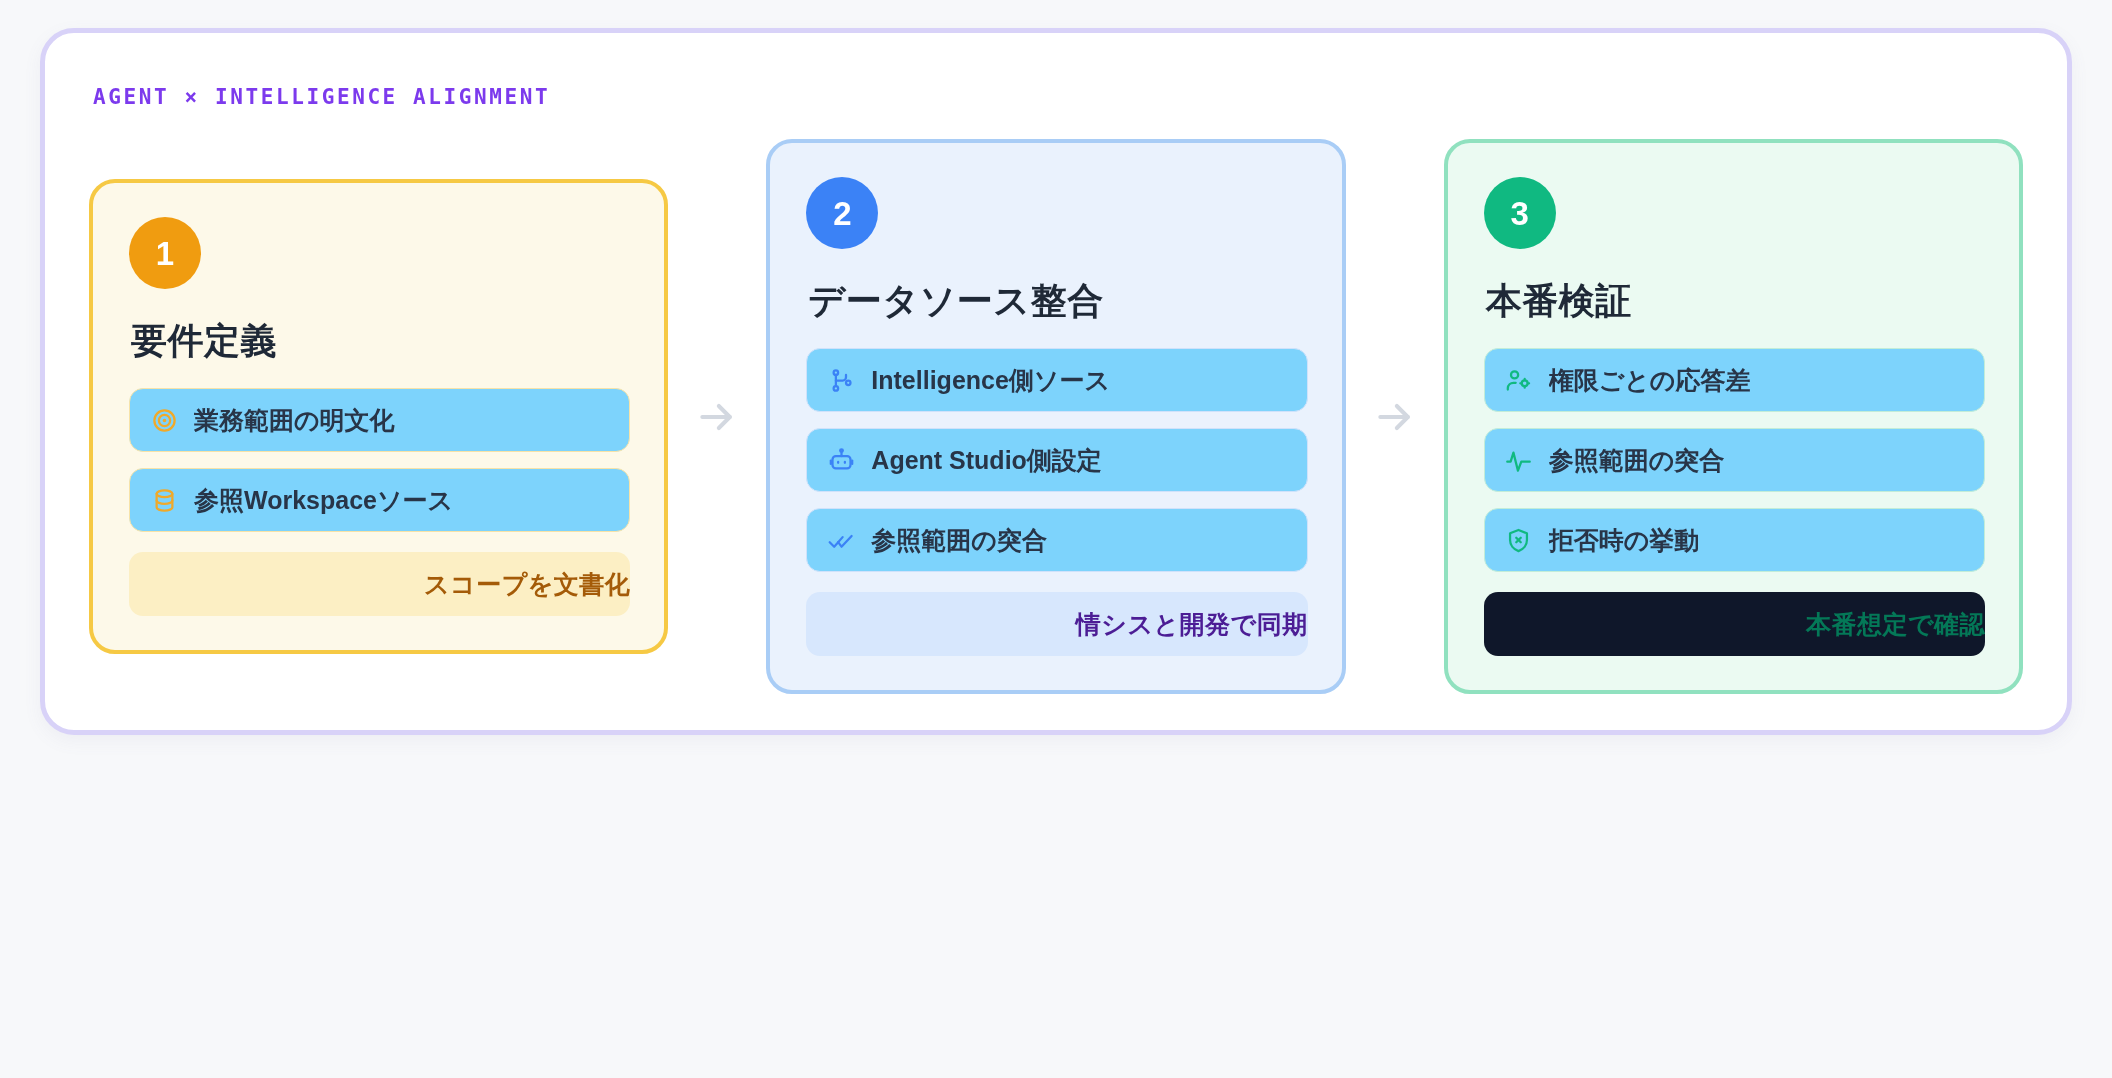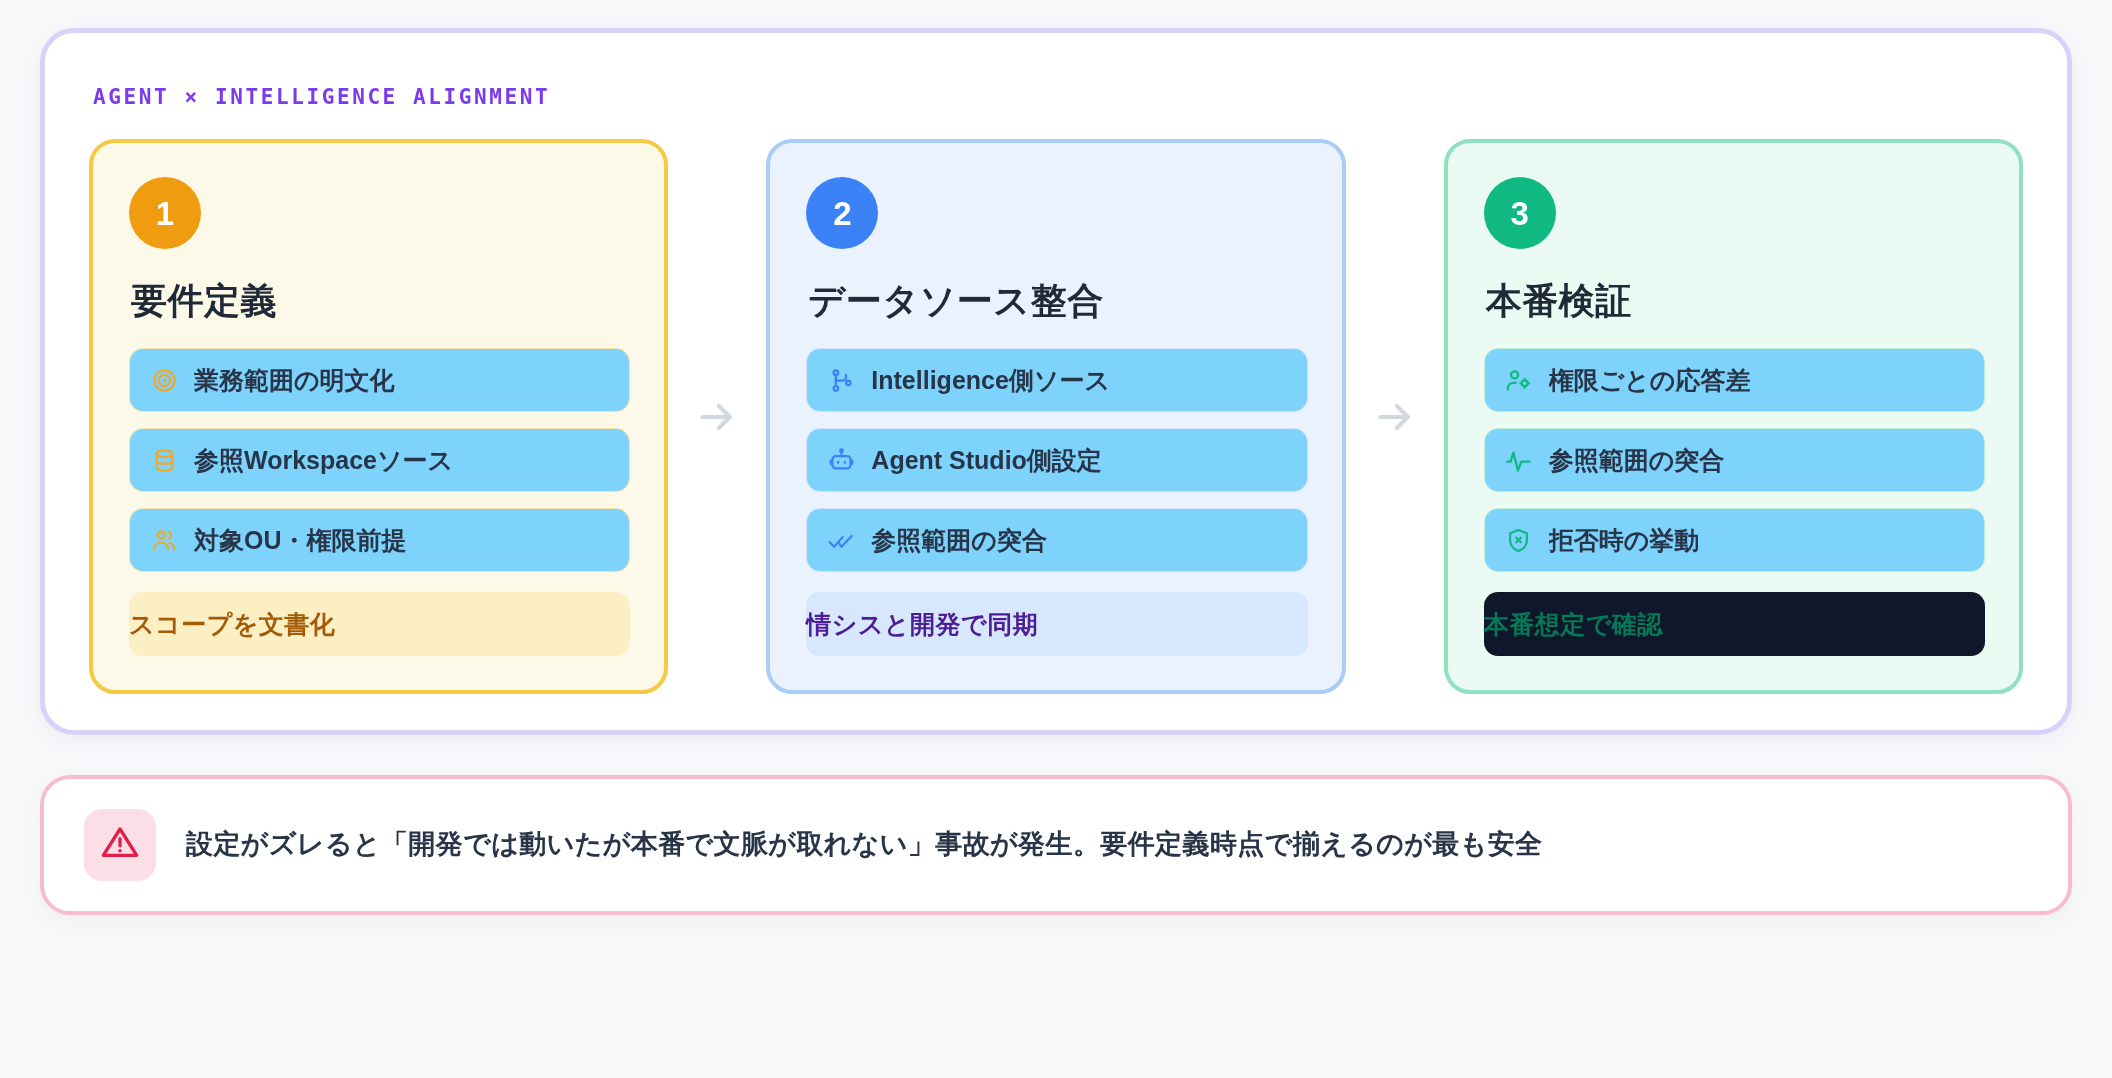--- a/index.html
+++ b/index.html
@@ -118,21 +118,21 @@
     overflow: hidden;
     text-overflow: ellipsis;
   }
 
   .footer-chip {
     margin-top: 20px;
     border-radius: 14px;
     height: 64px;
     display: flex;
     align-items: center;
-    justify-content: flex-start;
+    justify-content: flex-end;
     font-size: 25px;
     font-weight: 700;
     letter-spacing: 0.5px;
   }
   .footer-chip.amber { background: #fcefc4; color: #a45b08; }
   .footer-chip.blue  { background: #d7e7fd; color: #4c1d95; }
   .footer-chip.green { background: #0f172a; color: #047857; }
 
   .arrow {
     flex: 0 0 auto;
@@ -208,31 +208,20 @@
             <span class="item-icon">
               <svg width="27" height="27" viewBox="0 0 24 24" fill="none" stroke="#f0a92a" stroke-width="2" stroke-linecap="round">
                 <ellipse cx="12" cy="6" rx="7" ry="3"></ellipse>
                 <path d="M5 6v12c0 1.7 3.1 3 7 3s7-1.3 7-3V6"></path>
                 <path d="M5 12c0 1.7 3.1 3 7 3s7-1.3 7-3"></path>
               </svg>
             </span>
             <span class="item-label">参照Workspaceソース</span>
           </div>
 
-          <div class="item amber">
-            <span class="item-icon">
-              <svg width="27" height="27" viewBox="0 0 24 24" fill="none" stroke="#f0a92a" stroke-width="2" stroke-linecap="round" stroke-linejoin="round">
-                <circle cx="9" cy="7" r="3.2"></circle>
-                <path d="M3 20v-1.2A5 5 0 0 1 8 14h2a5 5 0 0 1 5 4.8V20"></path>
-                <path d="M16.5 14.2A4.6 4.6 0 0 1 20.5 19v1"></path>
-                <path d="M15.5 4.3a3.1 3.1 0 0 1 0 5.9"></path>
-              </svg>
-            </span>
-            <span class="item-label">対象OU・権限前提</span>
-          </div>
         </div>
 
         <div class="footer-chip amber">
           <span>スコープを文書化</span>
         </div>
       </div>
 
       <div class="arrow">
         <svg width="44" height="44" viewBox="0 0 24 24" fill="none" stroke="#d3d8e0" stroke-width="2.2" stroke-linecap="round" stroke-linejoin="round">
           <path d="M4 12h15"></path>
@@ -342,26 +331,14 @@
         </div>
 
         <div class="footer-chip green">
           <span>本番想定で確認</span>
         </div>
       </div>
 
     </div>
   </section>
 
-  <section class="warning">
-    <div class="warning-icon-tile">
-      <span>
-        <svg width="40" height="40" viewBox="0 0 24 24" fill="none" stroke="#e11d48" stroke-width="2" stroke-linecap="round" stroke-linejoin="round">
-          <path d="M12 3.6L22 19.4H2z"></path>
-          <path d="M12 9.4v4.2"></path>
-          <path d="M12 16.6v.1"></path>
-        </svg>
-      </span>
-    </div>
-    <div class="warning-text">設定がズレると「開発では動いたが本番で文脈が取れない」事故が発生。要件定義時点で揃えるのが最も安全</div>
-  </section>
 
 </div>
 
 </body></html>

